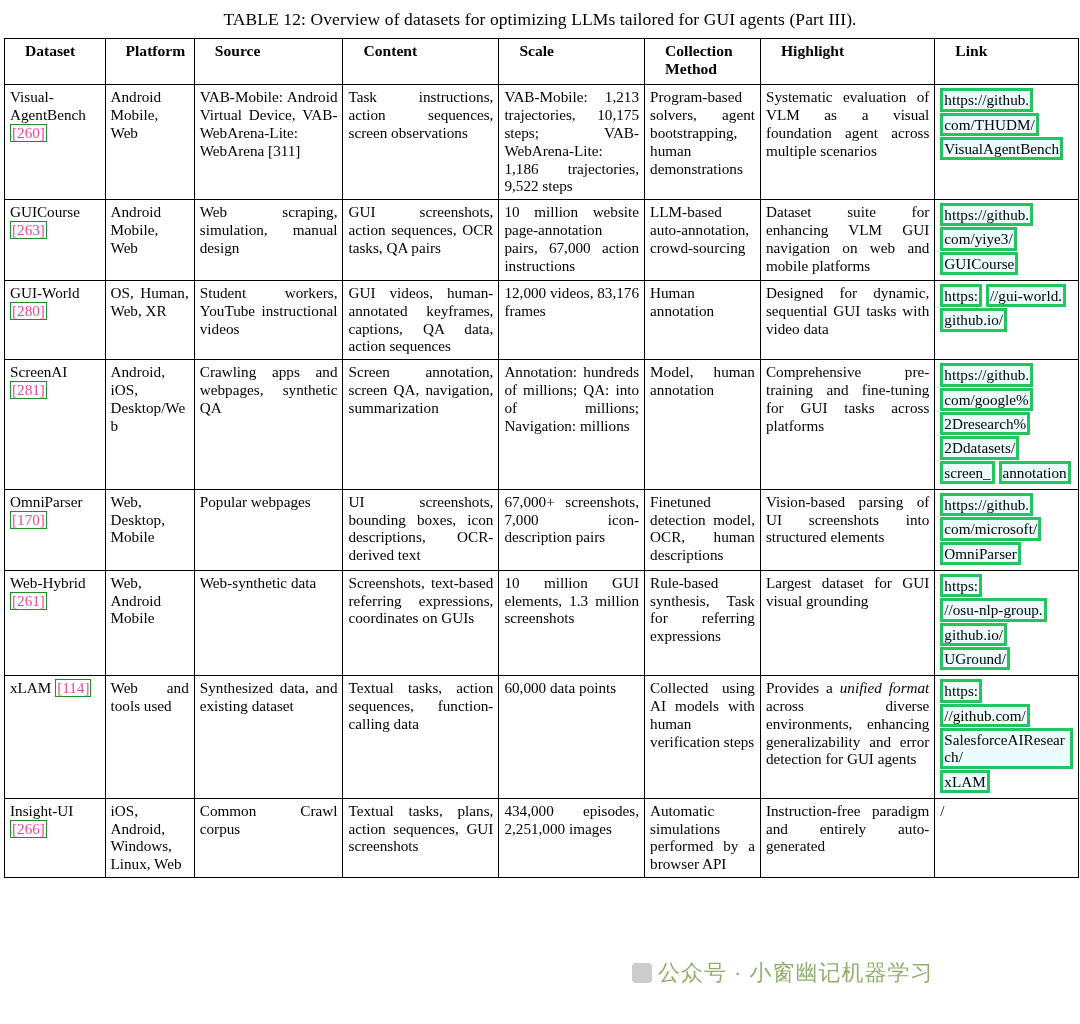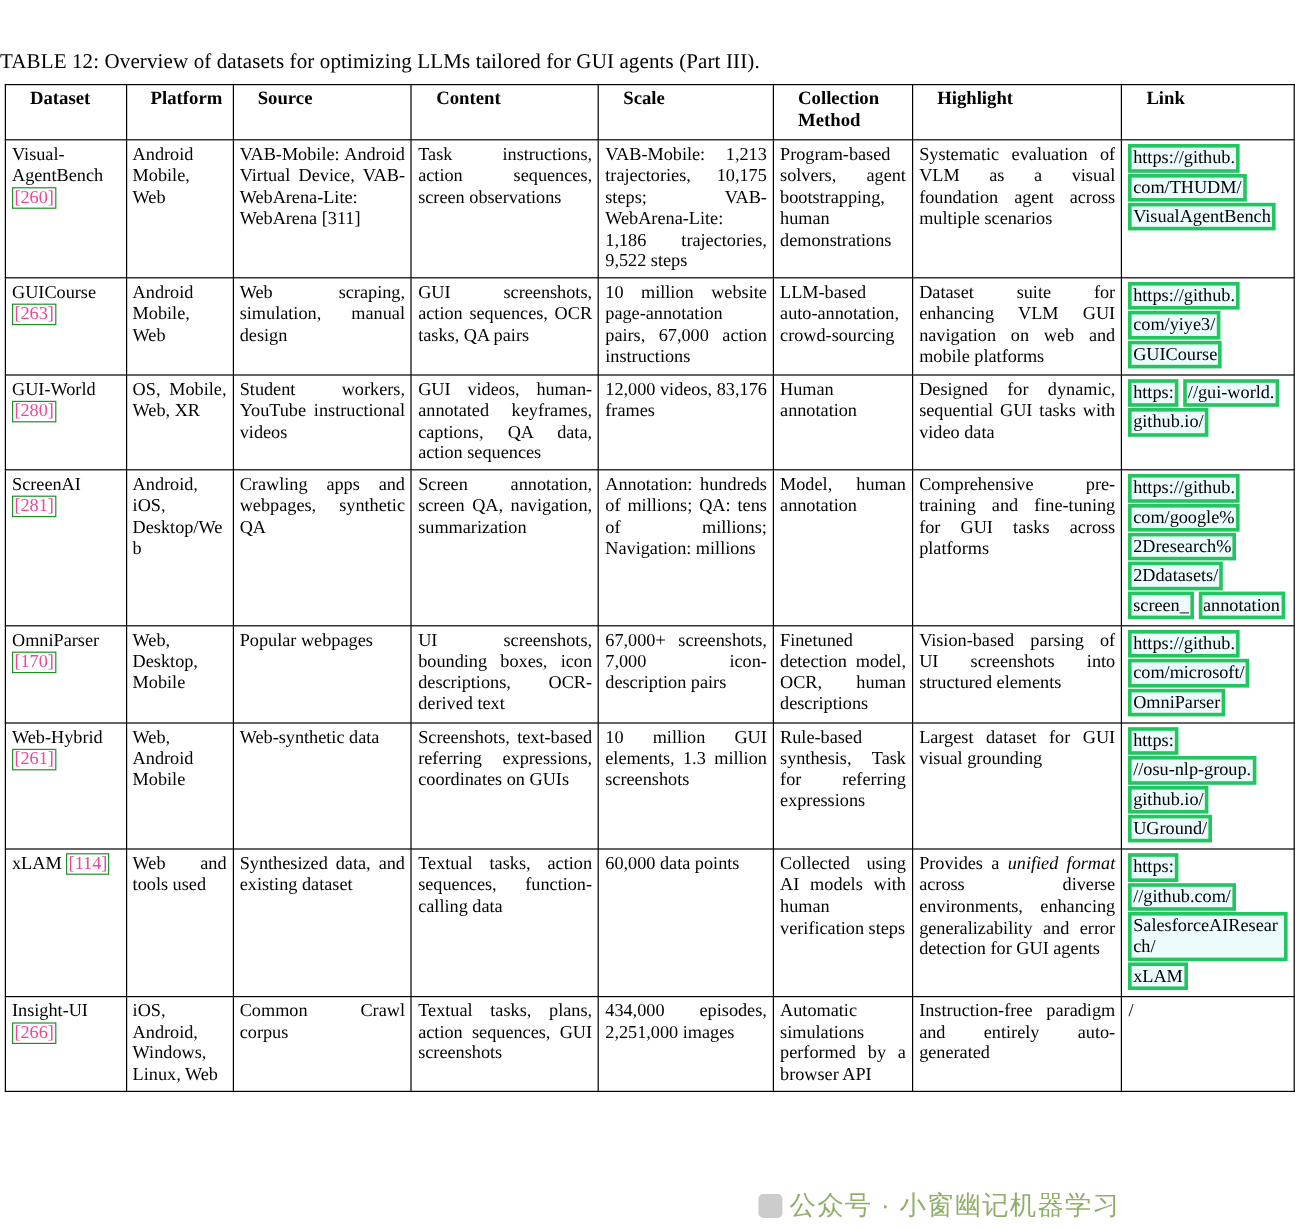--- a/index.html
+++ b/index.html
@@ -5,25 +5,24 @@
   html,body{margin:0;padding:0;}
   body{
     width:1080px;height:1024px;
     background:#ffffff;
     font-family:"Liberation Serif", serif;
     color:#000000;
     overflow:hidden;
   }
   .page{position:relative;width:1080px;height:1024px;}
   .caption{
-    text-align:left;
+    text-align:center;
     font-size:17.5px;
     padding:9px 0 8px 0;
     letter-spacing:.1px;
-    margin-top:32px;
   }
   table{
     border-collapse:collapse;
     width:1075px;
     margin:0 0 0 4px;
     table-layout:fixed;
   }
   td,th{
     border:1px solid #000000;
     vertical-align:top;
@@ -156,42 +155,42 @@
           <span>com/yiye3/</span>
           <span>GUICourse</span>
         </td>
       </tr>
 
       <tr>
         <td>
           <span>GUI-World</span>
           <span class="ref-box">[280]</span>
         </td>
-        <td>OS, Mobile, Web, XR</td>
+        <td>OS, Human, Web, XR</td>
         <td>Student workers, YouTube instructional videos</td>
         <td>GUI videos, human-annotated keyframes, captions, QA data, action sequences</td>
         <td>12,000 videos, 83,176 frames</td>
         <td>Human annotation</td>
         <td>Designed for dynamic, sequential GUI tasks with video data</td>
         <td class="linkwrap nowrapcell">
           <span>https:</span>
           <span>//gui-world.</span>
           <span>github.io/</span>
         </td>
       </tr>
 
       <tr>
         <td>
           <span>ScreenAI</span>
           <span class="ref-box">[281]</span>
         </td>
         <td>Android, iOS, Desktop/Web</td>
         <td>Crawling apps and webpages, synthetic QA</td>
         <td>Screen annotation, screen QA, navigation, summarization</td>
-        <td>Annotation: hundreds of millions; QA: tens of millions; Navigation: millions</td>
+        <td>Annotation: hundreds of millions; QA: into of millions; Navigation: millions</td>
         <td>Model, human annotation</td>
         <td>Comprehensive pre-training and fine-tuning for GUI tasks across platforms</td>
         <td class="linkwrap nowrapcell">
           <span>https://github.</span>
           <span>com/google%</span>
           <span>2Dresearch%</span>
           <span>2Ddatasets/</span>
           <span>screen_</span>
           <span>annotation</span>
         </td>

